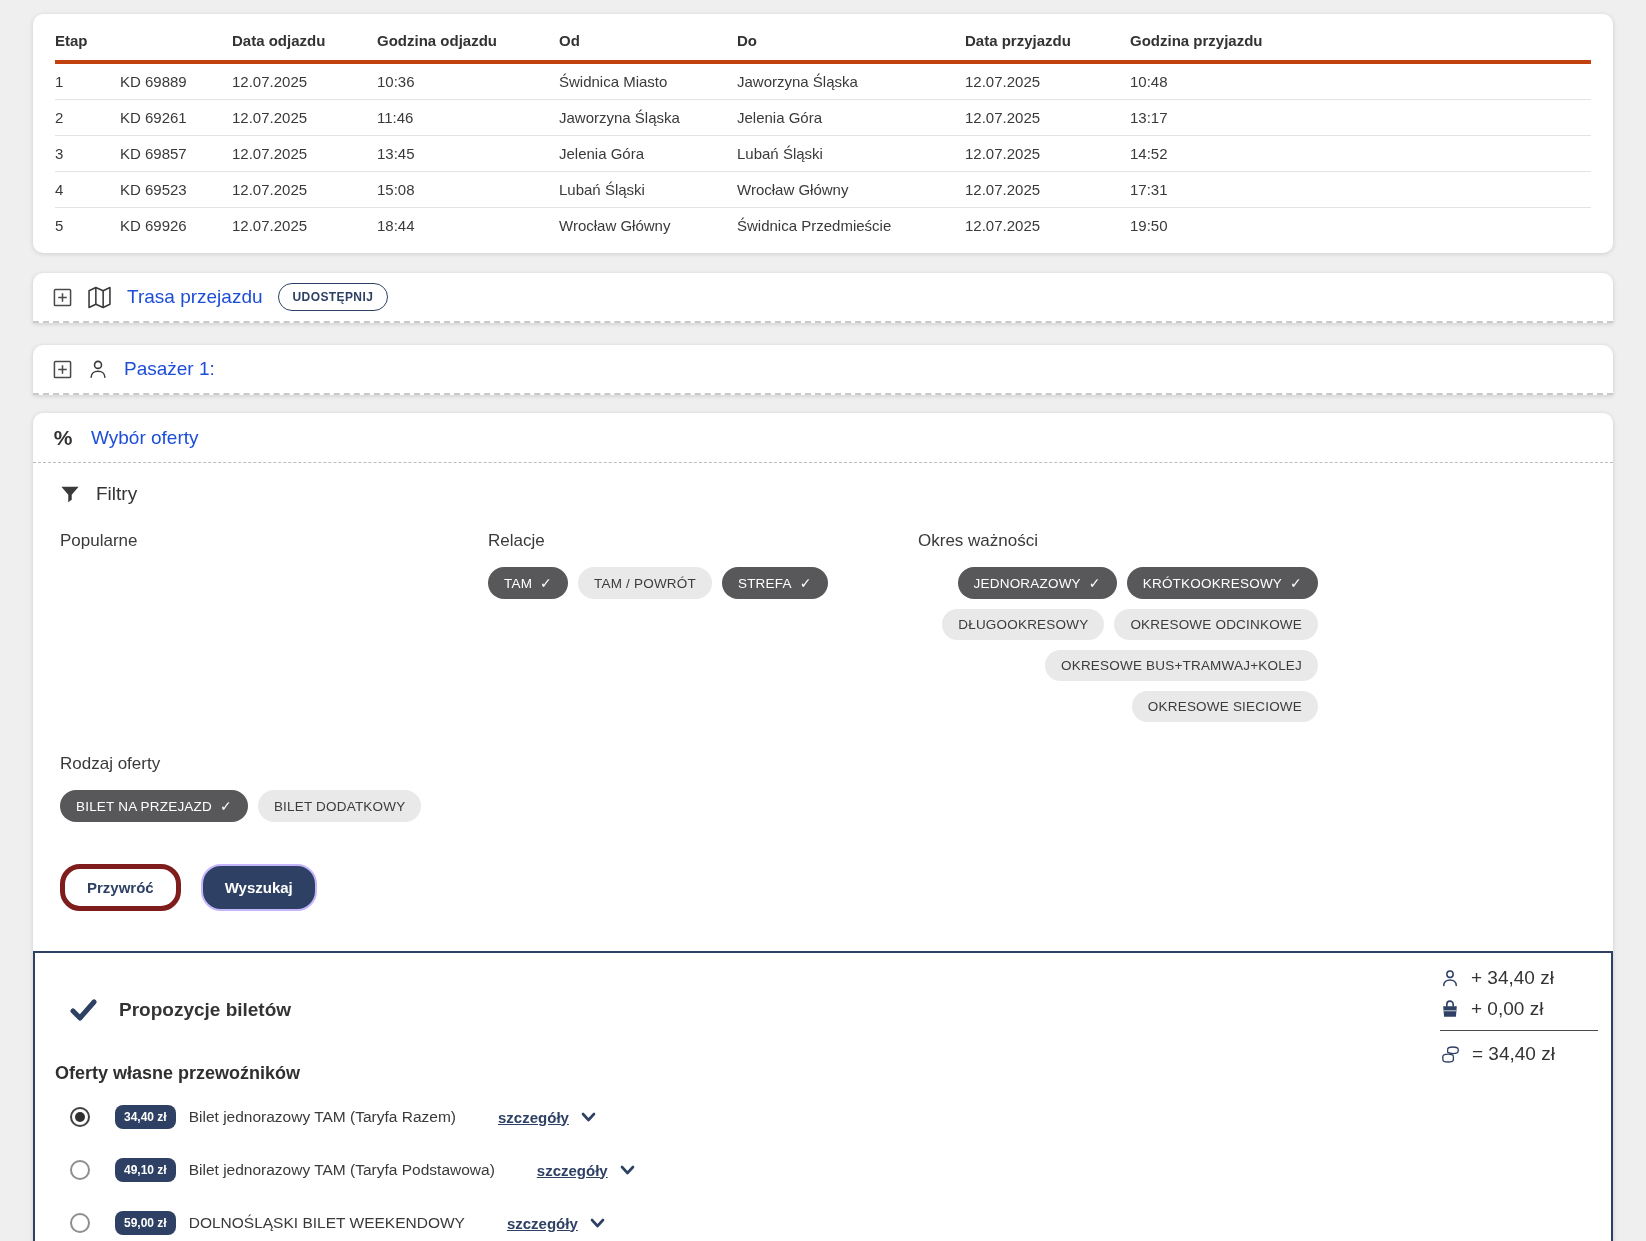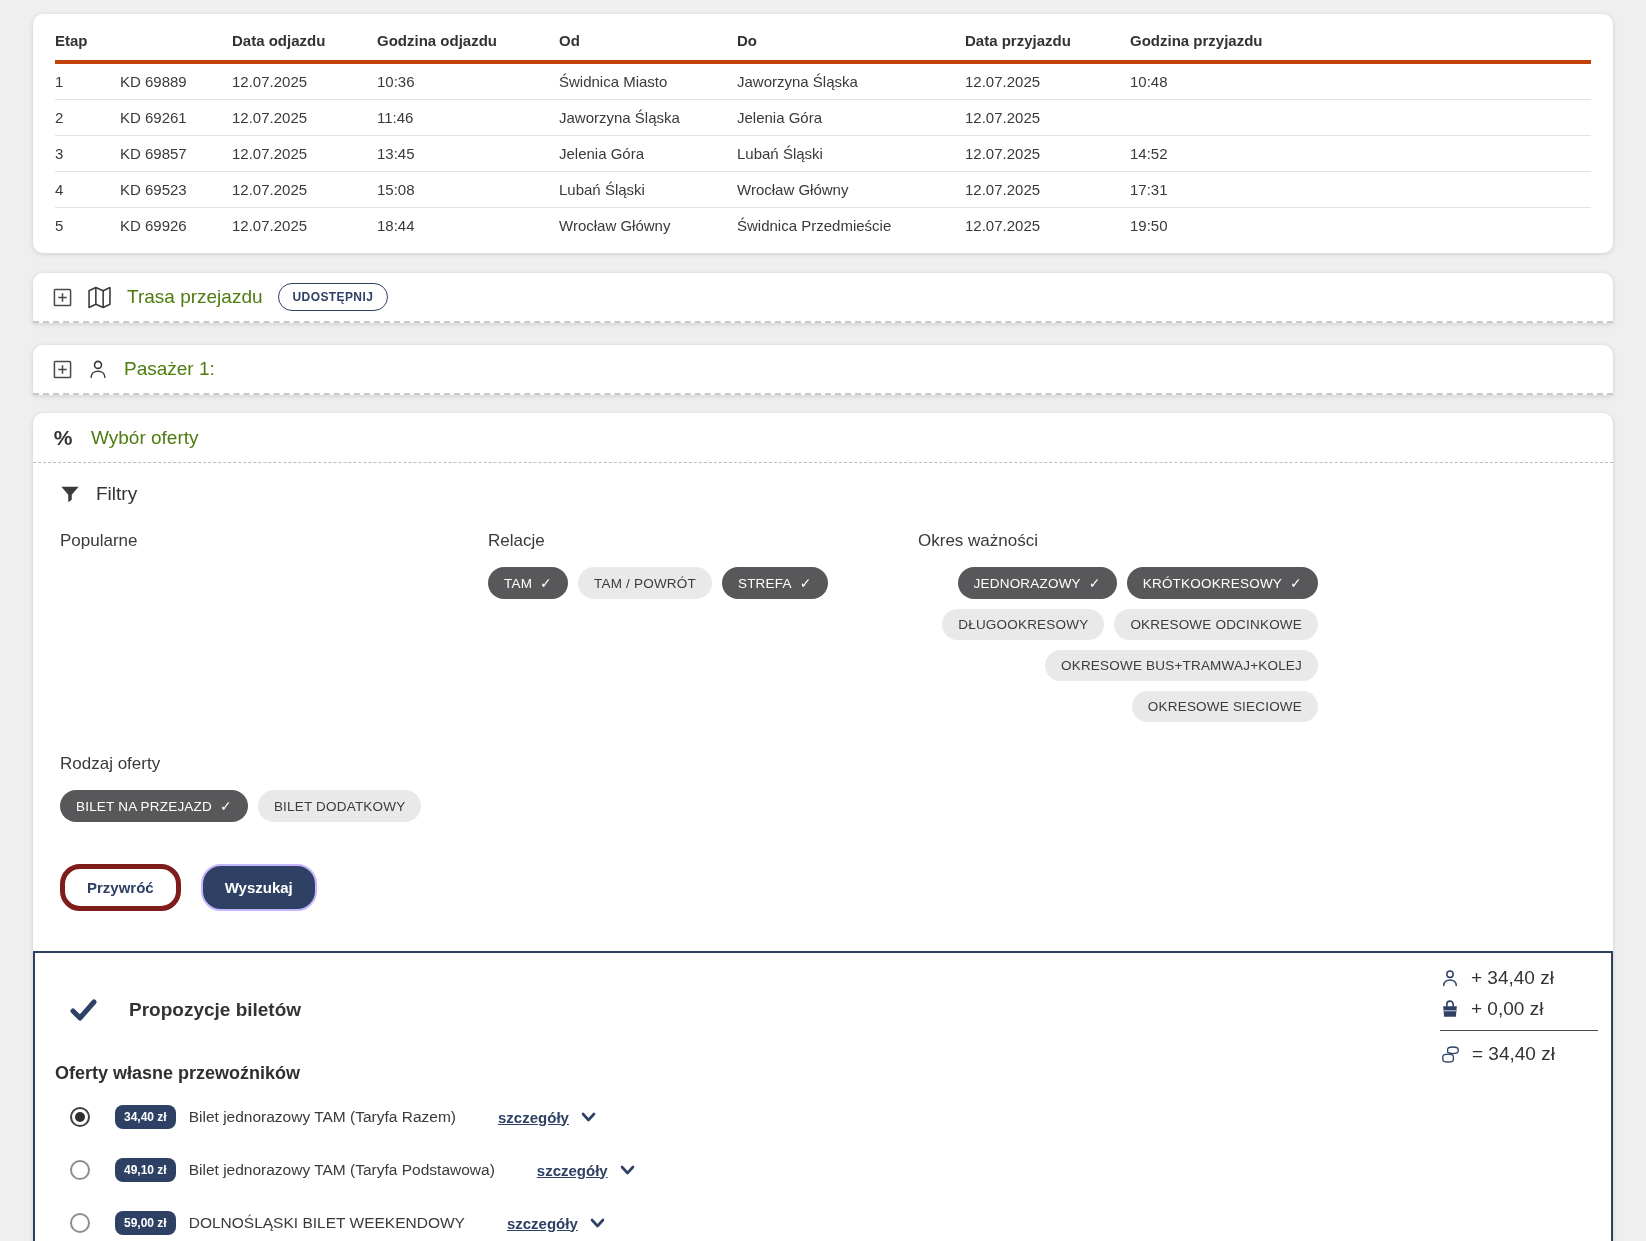--- a/index.html
+++ b/index.html
@@ -34,21 +34,21 @@
   
   .bar {
     height:50px;
     display:flex; align-items:center; gap:15px;
     padding:0 20px;
     border-bottom:2px dashed #c9c9c9;
     border-bottom-left-radius:0; border-bottom-right-radius:0;
   }
   .bar-trasa { margin-bottom:22px; }
   .bar-pasazer { margin-bottom:18px; }
-  .bar-title { font-size:19px; color:#4d7c0f; }
+  .bar-title { font-size:19px; color:#1d4ed8; }
 
   .pill-outline-small {
     background:#fff; border:1.5px solid #2e4063; color:#2e4063;
     font-size:12px; font-weight:bold; letter-spacing:.4px;
     padding:6px 14px; border-radius:16px; cursor:pointer;
     font-family:"Liberation Sans", sans-serif;
   }
 
   
   .offer-card { border-radius:10px 10px 0 0; }
@@ -85,21 +85,21 @@
   .btn-outline { background:#fff; border:5px solid #7f1d1d; color:#2e4063; }
   .btn-fill { background:#2e4063; border:2px solid #c4b5fd; color:#fff; }
 
   
   .proposals {
     border:2px solid #2e4063;
     background:#fff;
     height:330px;
     position:relative;
   }
-  .prop-title-row { display:flex; align-items:center; gap:32px; margin:46px 0 0 35px; }
+  .prop-title-row { display:flex; align-items:center; gap:22px; margin:46px 0 0 35px; }
   .prop-title { font-size:19px; font-weight:600; color:#333; }
 
   .summary { position:absolute; top:14px; right:13px; width:158px; }
   .sum-row { display:flex; align-items:center; gap:11px; margin-bottom:9px; }
   .sum-text { font-size:19px; color:#333; }
   .sum-divider { border:none; border-top:1px solid #4a4a4a; margin:10px 0 12px 0; }
 
   .offers-group-title { font-size:18px; font-weight:bold; color:#2f2f2f; margin:42px 0 0 20px; }
   .options { margin-top:18px; }
   .option { display:flex; align-items:center; height:30px; margin:0 0 23px 35px; }
@@ -154,20 +154,21 @@
   </div>
 
   <div class="trow">
     <div>2</div>
     <div>KD 69261</div>
     <div>12.07.2025</div>
     <div>11:46</div>
     <div>Jaworzyna Śląska</div>
     <div>Jelenia Góra</div>
     <div>12.07.2025</div>
+    <div>13:17</div>
   </div>
 
   <div class="trow">
     <div>3</div>
     <div>KD 69857</div>
     <div>12.07.2025</div>
     <div>13:45</div>
     <div>Jelenia Góra</div>
     <div>Lubań Śląski</div>
     <div>12.07.2025</div>

